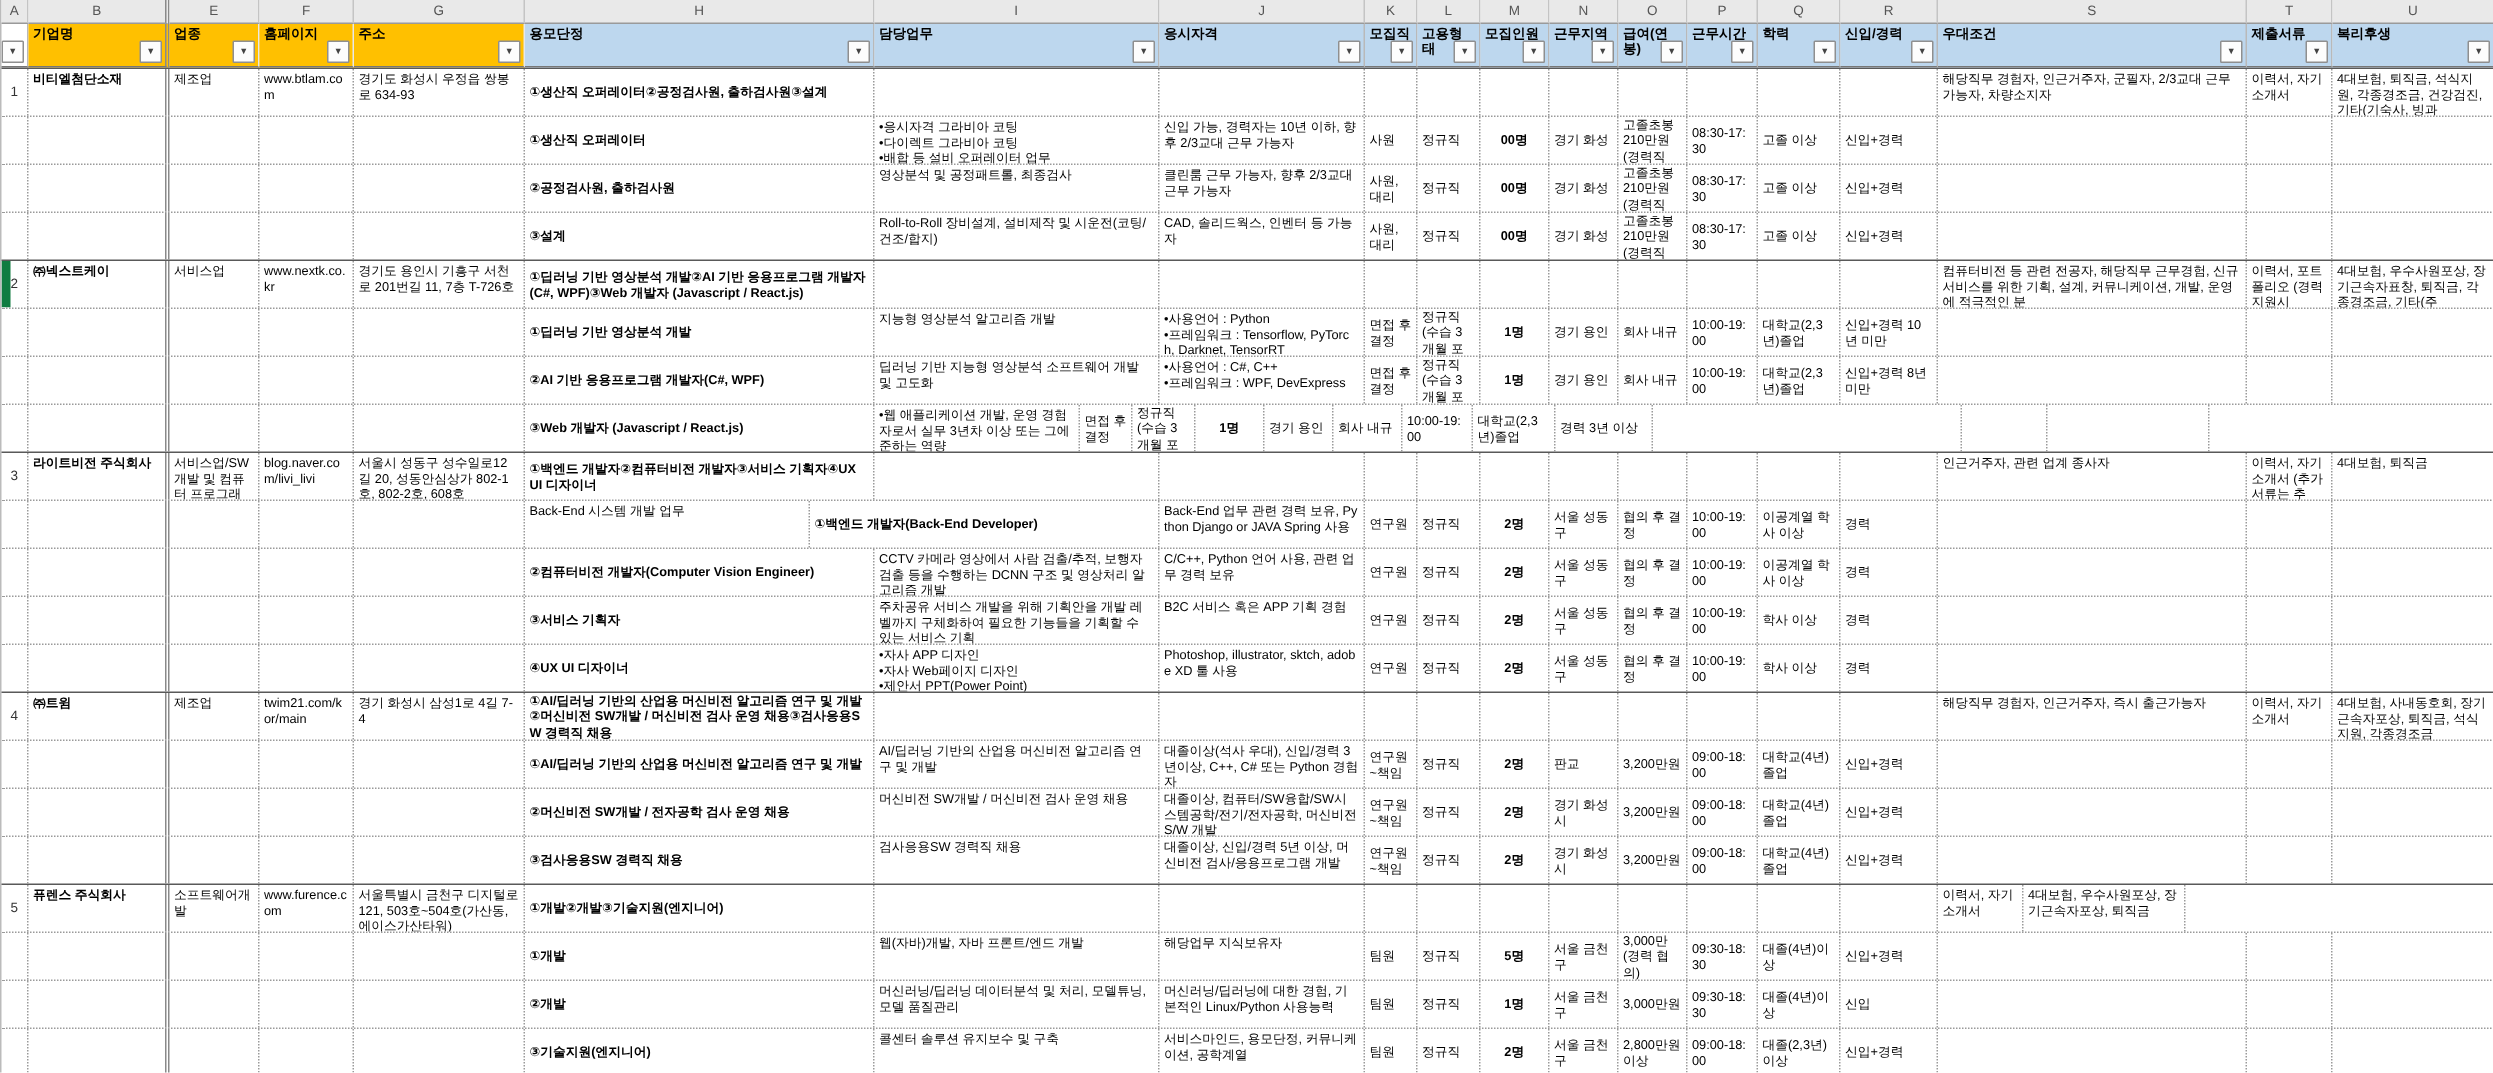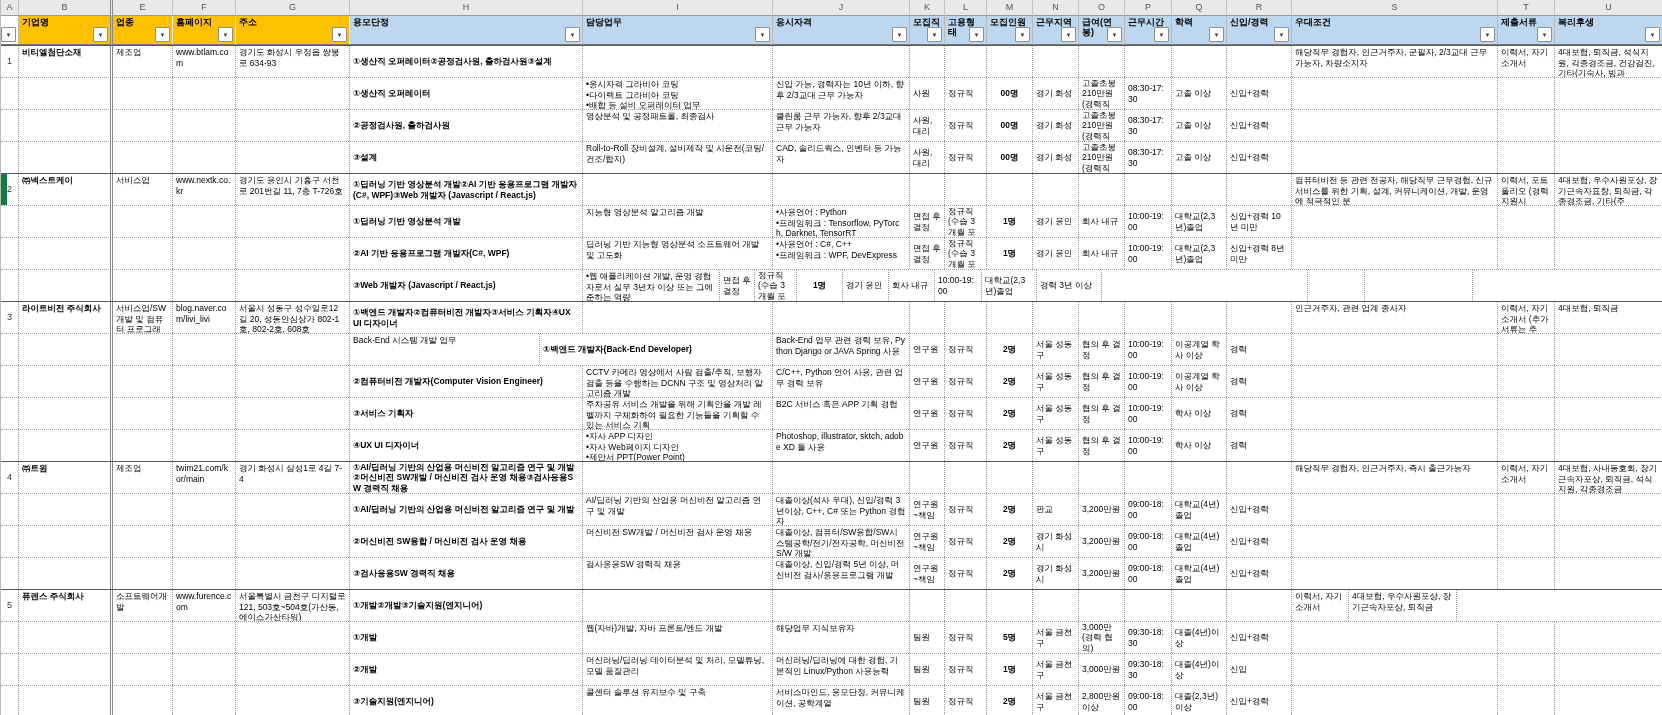--- a/index.html
+++ b/index.html
@@ -404,21 +404,21 @@
         <div class="c colS" style="width: 206px;"></div>
         <div class="c colT" style="width: 57px;"></div>
         <div class="c colU" style="width: 108px;"></div>
       </div>
       <div class="row drow r-sub">
         <div class="c colA" style="width: 18px;"></div>
         <div class="c colB cB" style="width: 94px;"></div>
         <div class="c colE" style="width: 60px;"></div>
         <div class="c colF" style="width: 63px;"></div>
         <div class="c colG" style="width: 114px;"></div>
-        <div class="c colH mid" style="width: 233px;">②머신비전 SW융합 / 머신비전 검사 운영 채용</div>
+        <div class="c colH mid" style="width: 233px;">②머신비전 SW개발 / 전자공학 검사 운영 채용</div>
         <div class="c colI" style="width: 190px;">머신비전 SW개발 / 머신비전 검사 운영 채용</div>
         <div class="c colJ" style="width: 137px;">대졸이상, 컴퓨터/SW융합/SW시스템공학/전기/전자공학, 머신비전 S/W 개발</div>
         <div class="c colK mid" style="width: 35px;">연구원~책임</div>
         <div class="c colL mid" style="width: 42px;">정규직</div>
         <div class="c colM ctr" style="width: 46px;">2명</div>
         <div class="c colN mid" style="width: 46px;">경기 화성시</div>
         <div class="c colO mid" style="width: 46px;">3,200만원</div>
         <div class="c colP mid" style="width: 47px;">09:00-18:00</div>
         <div class="c colQ mid" style="width: 55px;">대학교(4년)졸업</div>
         <div class="c colR mid" style="width: 65px;">신입+경력</div>

